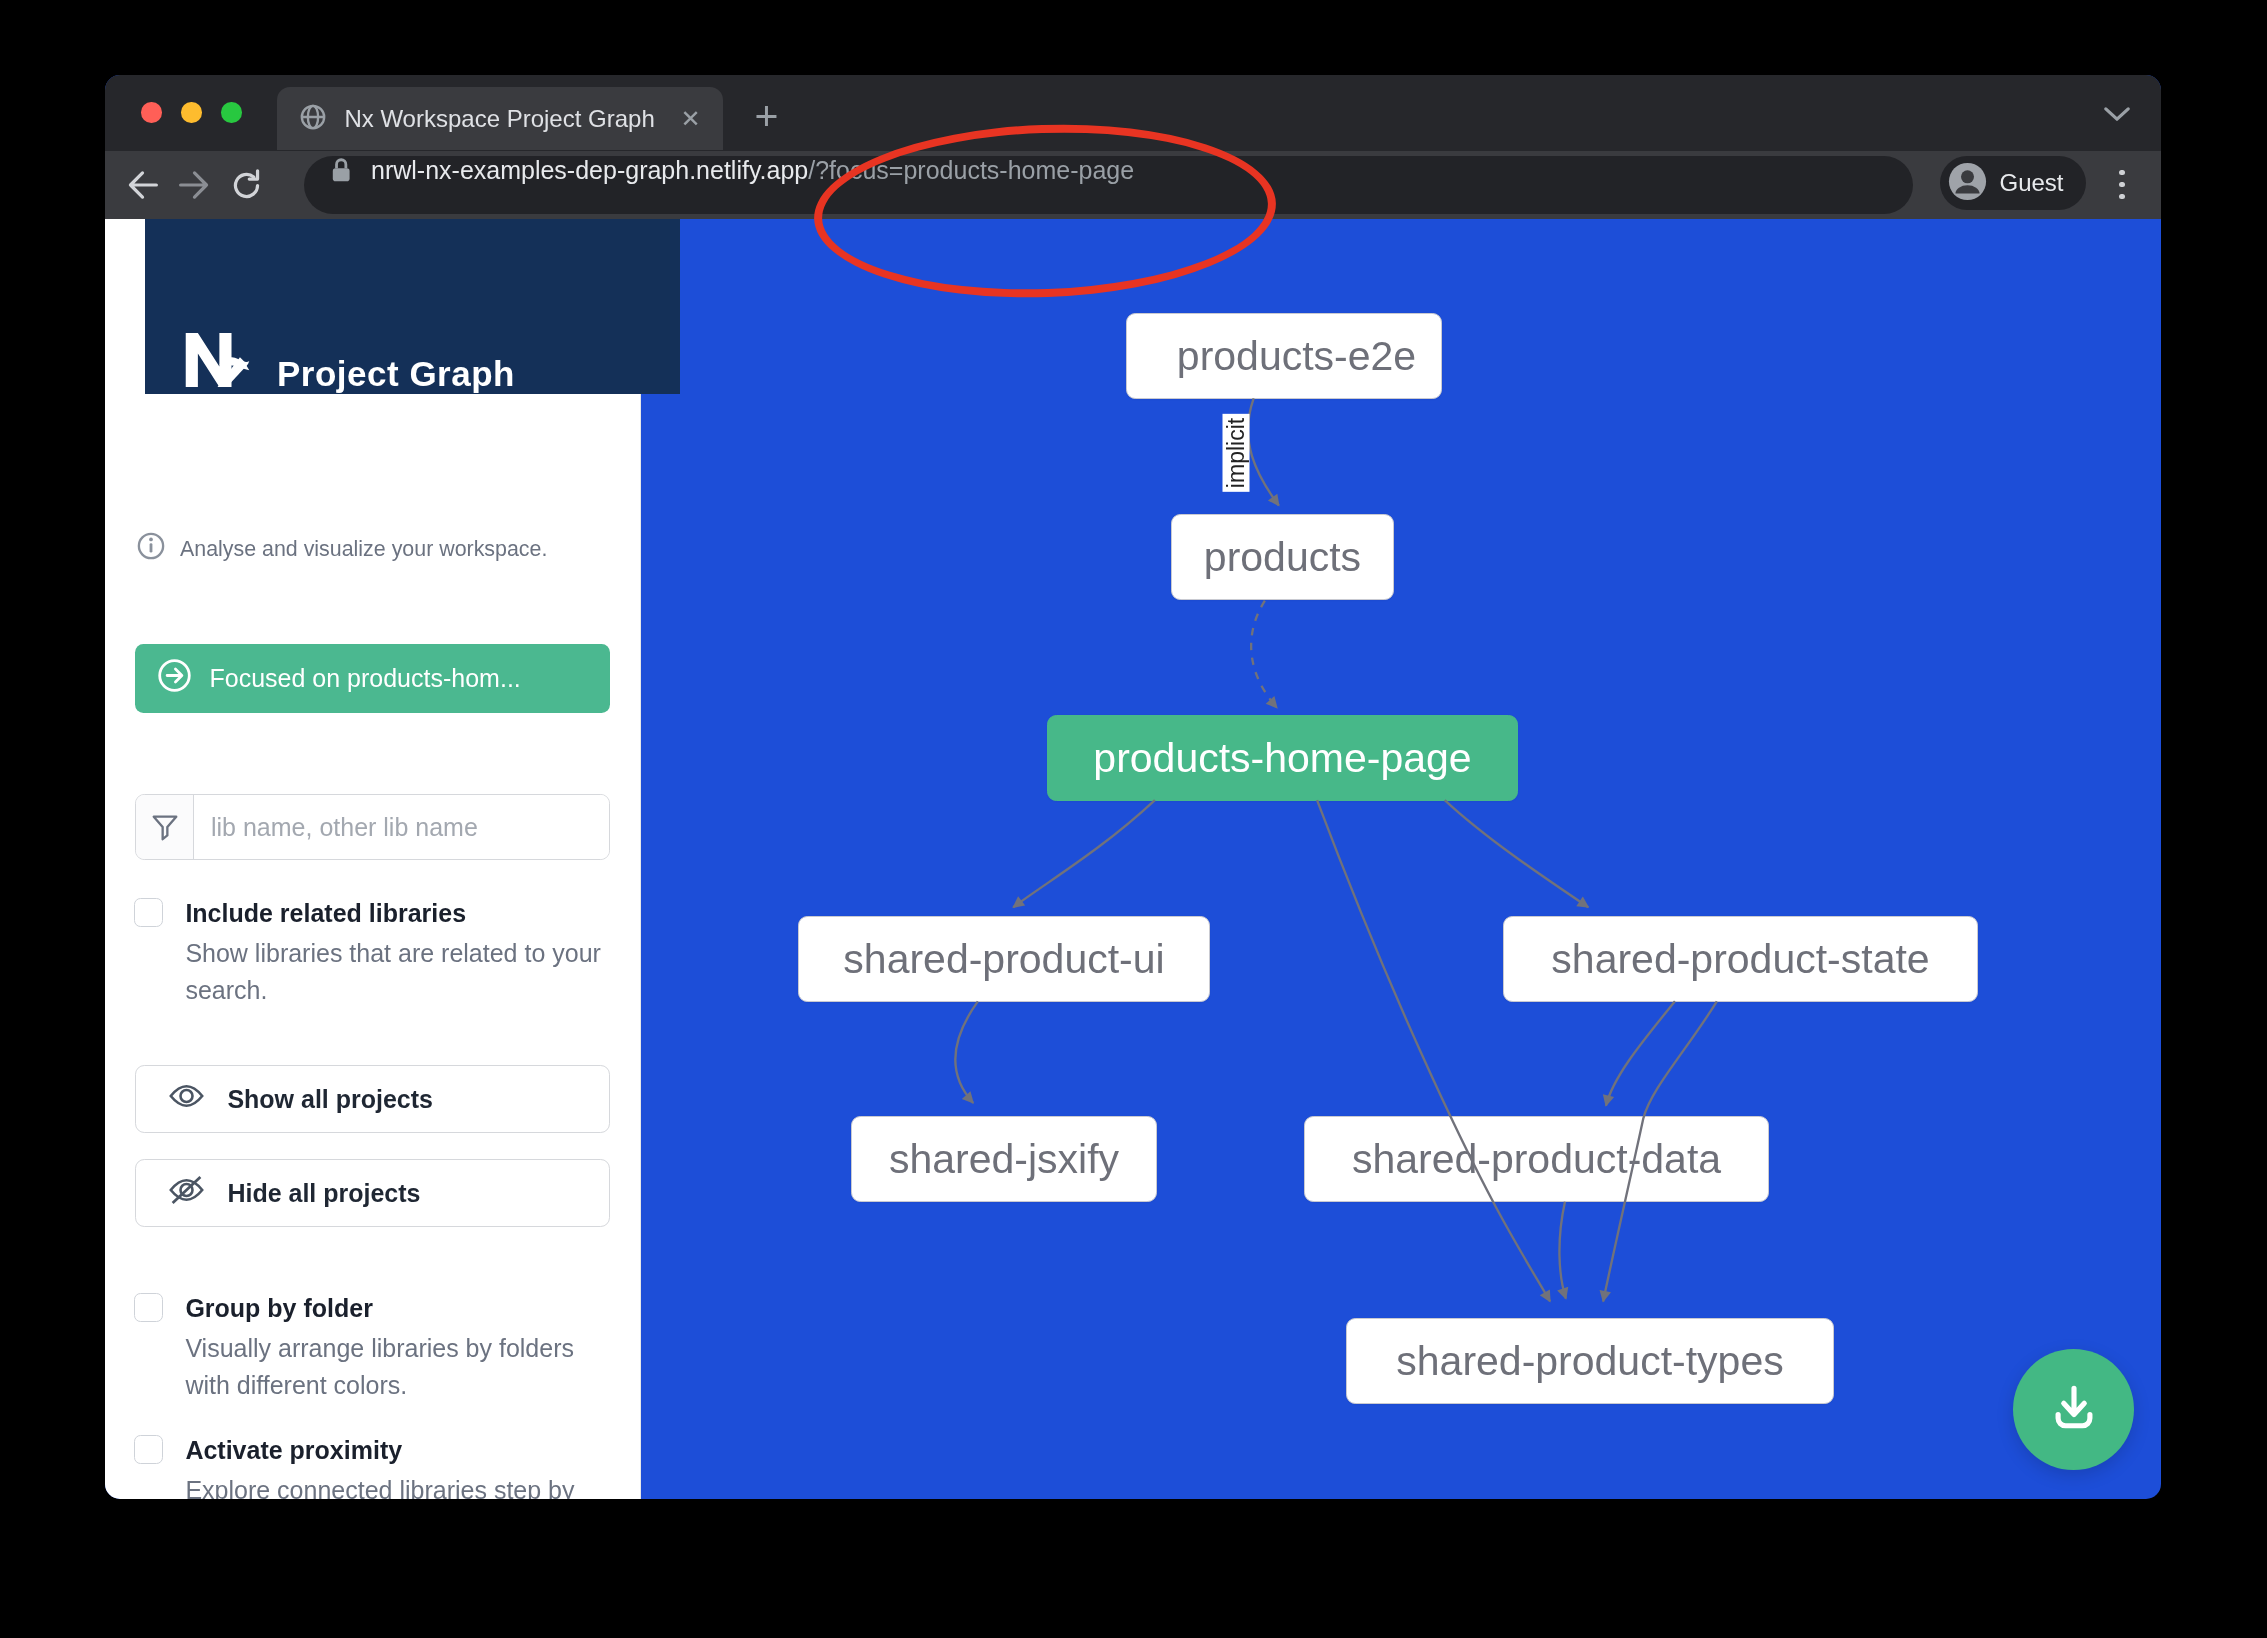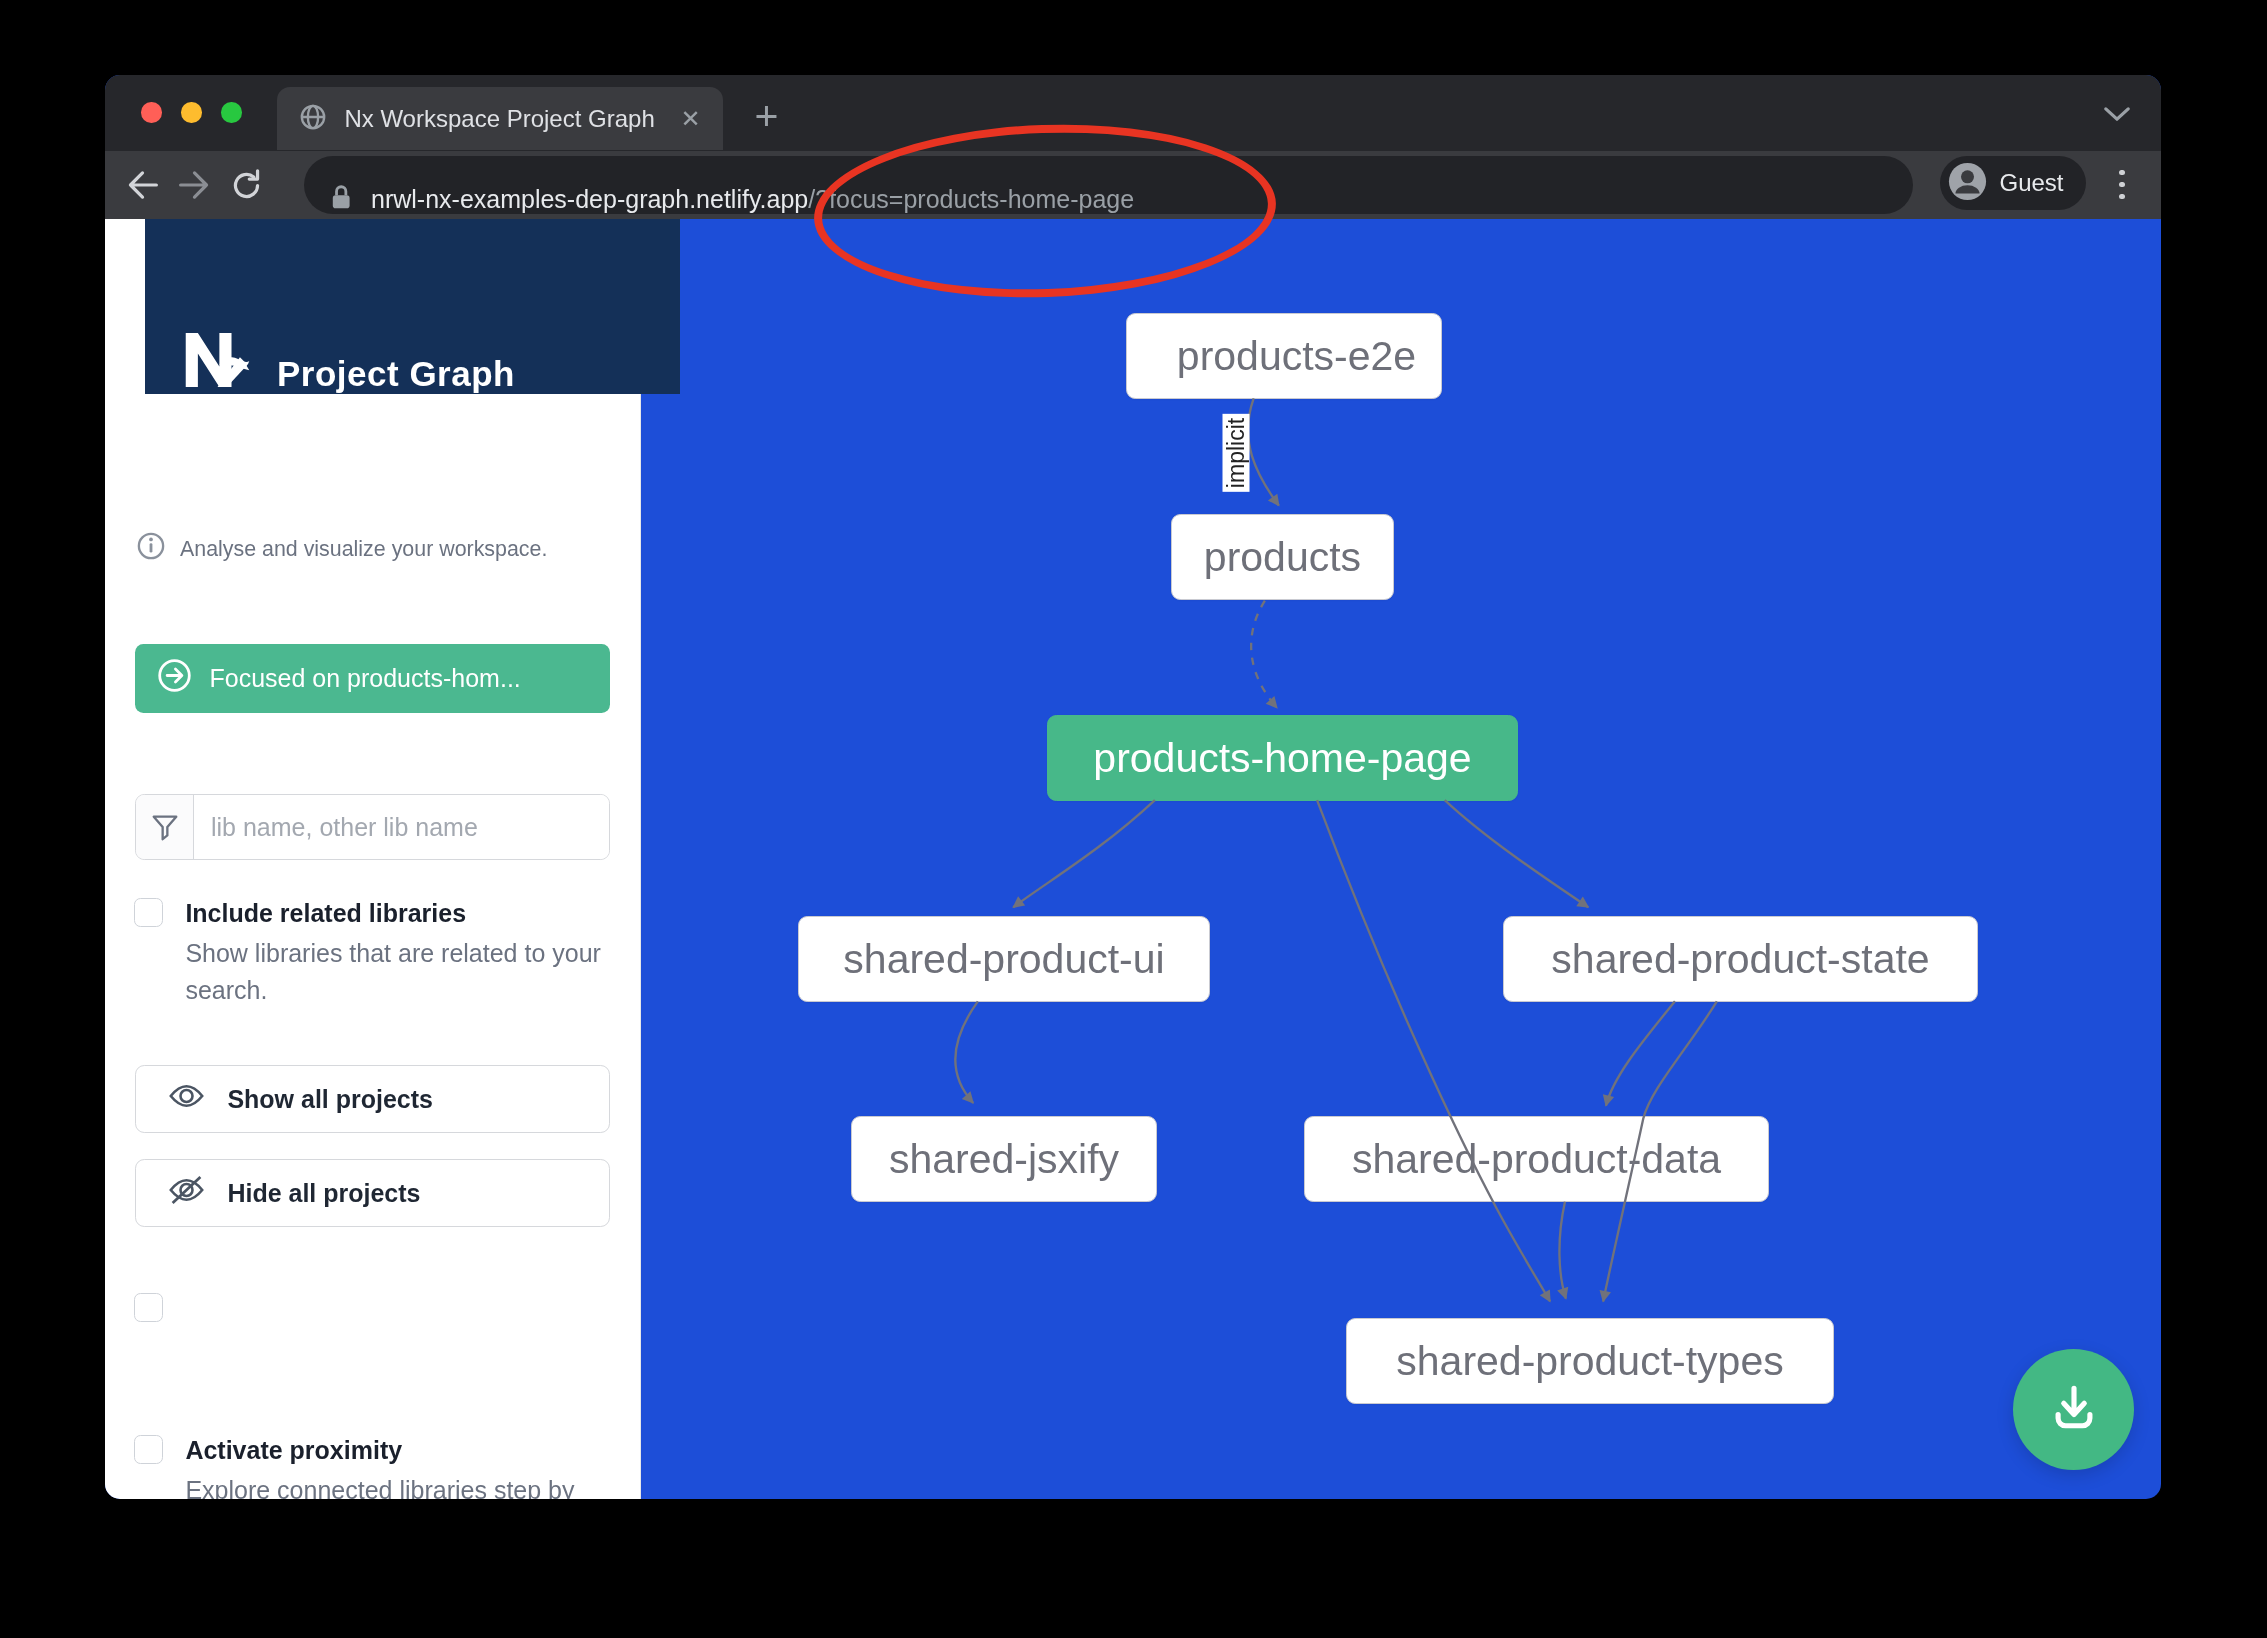--- a/index.html
+++ b/index.html
@@ -20,21 +20,21 @@
   .tab-close { color:#9aa0a6; font-size:24px; line-height:1; cursor:default; }
   .newtab { position:absolute; left:641px; top:20.5px; width:41px; height:41px; color:#9aa0a6;
             font-size:41px; font-weight:300; display:flex; align-items:center; justify-content:center; }
   .strip-chevron { position:absolute; right:30px; top:31px; }
 
   .toolbar { position:absolute; left:0; top:76px; width:100%; height:68px; background:#3a3b3f;
              display:flex; align-items:center; }
   .navbtn { width:52px; height:52px; display:flex; align-items:center; justify-content:center; flex:0 0 auto; }
   .nav-back { margin-left:11.2px; }
   .urlbar { position:absolute; left:199px; top:4.7px; width:1609px; height:58px; background:#222327;
-            border-radius:29px; display:flex; align-items:flex-end; padding:0 26px; gap:18.6px; }
+            border-radius:29px; display:flex; align-items:flex-start; padding:0 26px; gap:18.6px; }
   .url-text { font-size:25px; white-space:nowrap; overflow:hidden; }
   .url-host { color:#e8eaed; }
   .url-path { color:#9aa0a6; }
   .guest-pill { position:absolute; left:1835px; top:4.7px; width:146px; height:54px; background:#222327;
                 border-radius:27px; display:flex; align-items:center; padding:0 18.6px 0 7.5px; gap:13px; }
   .guest-label { color:#e8eaed; font-size:24px; }
   .kebab { position:absolute; left:2004px; top:7.5px; width:26px; height:52px; display:flex;
            flex-direction:column; align-items:center; justify-content:center; gap:6.5px; }
   .kebab i { width:5.6px; height:5.6px; border-radius:50%; background:#cfd1d5; }
 
@@ -218,20 +218,24 @@
               <path d="M3 17 Q20 -4 37 17 Q20 38 3 17 Z" fill="none" stroke="#4b5563" stroke-width="2.8"></path>
               <circle cx="20" cy="17" r="6.5" fill="none" stroke="#4b5563" stroke-width="2.8"></circle>
               <line x1="5" y1="31" x2="35" y2="3" stroke="#4b5563" stroke-width="3"></line>
             </svg>
         </span>
         <span>Hide all projects</span>
       </button>
 
       <div class="cb-row" style="top:1072px">
         <div class="checkbox"></div>
+        <div class="cb-text">
+          <div class="cb-label">Group by folder</div>
+          <div class="cb-desc">Visually arrange libraries by folders with different colors.</div>
+        </div>
       </div>
 
       <div class="cb-row" style="top:1214px">
         <div class="checkbox"></div>
         <div class="cb-text">
           <div class="cb-label">Activate proximity</div>
           <div class="cb-desc">Explore connected libraries step by step.</div>
         </div>
       </div>
 

